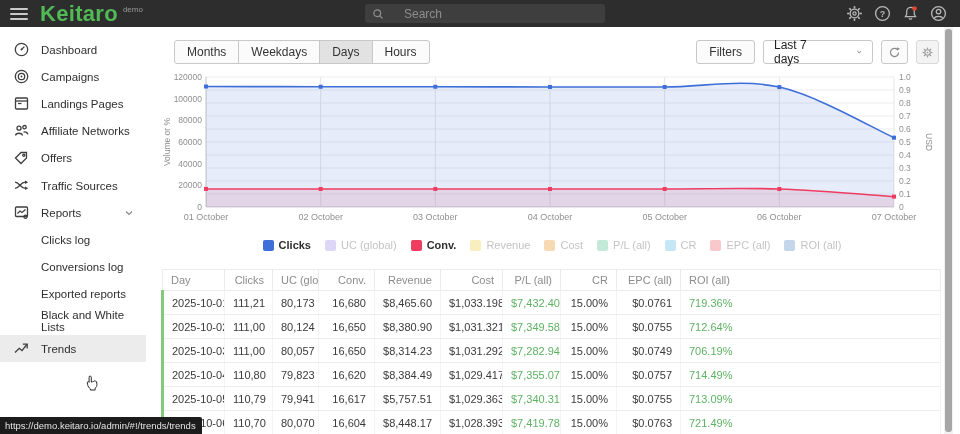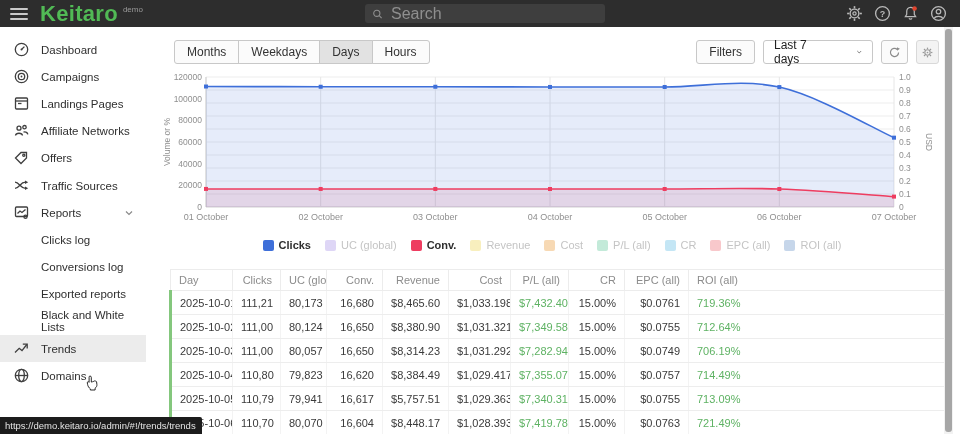--- a/index.html
+++ b/index.html
@@ -11,21 +11,21 @@
   .topbar { position:absolute; left:0; top:0; width:960px; height:27px;
             background:#2d2d2d; display:flex; align-items:center; z-index:5; }
   .hamburger { width:18px; height:12px; margin-left:10px; display:flex;
                flex-direction:column; justify-content:space-between; cursor:pointer; }
   .hamburger span { display:block; height:2px; background:#c9c9c9; border-radius:1px; }
   .logo { margin-left:12px; color:#51ba55; font-weight:bold; font-size:22px; letter-spacing:.3px; }
   .demo-badge { color:#9a9a9a; font-size:8px; margin-left:5px; align-self:flex-start; margin-top:5px; }
   .search { position:absolute; left:365px; top:4px; width:240px; height:19px;
             background:#3e3e3e; border-radius:3px; display:flex; align-items:center; padding:0 7px; }
   .search input { flex:1; background:transparent; border:none; outline:none;
-                  color:#bbb; font-size:16px; margin-left:8px; font-family:inherit; }
+                  color:#bbb; font-size:12px; margin-left:20px; font-family:inherit; }
   .search input::placeholder { color:#8f8f8f; }
   .top-icons { position:absolute; right:13px; top:0; height:27px; display:flex;
                align-items:center; gap:11px; }
   .top-icons .tico { width:17px; height:17px; position:relative; cursor:pointer; }
 
   
   .sidebar { position:absolute; left:0; top:27px; width:160px; height:407px; background:#fff; }
   .side-nav { padding-top:9px; }
   .side-item { width:146px; height:27.2px; display:flex; align-items:center;
                padding-left:13px; font-size:11.5px; color:#2f2f2f; cursor:pointer; }
@@ -56,21 +56,21 @@
 
   .chart-wrap { position:absolute; left:0px; top:40px; width:784px; height:168px; }
 
   .legend { position:absolute; left:0; top:212px; width:100%; display:flex;
             justify-content:center; gap:14px; font-size:11px; align-items:center; }
   .lg-item { display:flex; align-items:center; gap:5px; cursor:pointer; }
   .lg-sw { width:11px; height:11px; border-radius:2px; }
   .lg-item .lg-label { color:#c4c4c4; }
   .lg-item.on .lg-label { color:#2f2f2f; font-weight:bold; }
 
-  .tablewrap { position:absolute; left:9px; top:242px; width:780px; }
+  .tablewrap { position:absolute; left:1px; top:242px; width:780px; }
   table { width:100%; border-collapse:collapse; table-layout:fixed; font-size:11px; }
   th { font-weight:normal; color:#8c8c8c; height:21px; text-align:right;
        border:1px solid #ececec; padding:0 8px; background:#fff;
        white-space:nowrap; overflow:hidden; }
   th.l { text-align:left; }
   td { height:24px; color:#3a3a3a; border-bottom:1px solid #ededed;
        border-right:1px solid #f3f3f3; padding:0 8px; text-align:right;
        white-space:nowrap; overflow:hidden; }
   td.l { text-align:left; }
   td.green { color:#5eb263; }
@@ -212,28 +212,20 @@
       </div>
       <div class="side-item indent">
         <span>Black and White Lists</span>
       </div>
       <div class="side-item active">
         <svg class="sicon" viewBox="0 0 17 17">
           <polyline points="2,12.5 6.2,8.3 9,10.6 13.8,4.5" fill="none" stroke="#3f3f3f" stroke-width="1.3"></polyline>
           <polyline points="9.8,4.2 14.2,4.2 14.2,8.6" fill="none" stroke="#3f3f3f" stroke-width="1.3"></polyline>
         </svg>
         <span>Trends</span>
-      </div>
-      <div class="side-item">
-        <svg class="sicon" viewBox="0 0 17 17">
-          <circle cx="8.5" cy="8.5" r="6.2" fill="none" stroke="#3f3f3f" stroke-width="1.3"></circle>
-          <ellipse cx="8.5" cy="8.5" rx="2.8" ry="6.2" fill="none" stroke="#3f3f3f" stroke-width="1.3"></ellipse>
-          <line x1="2.3" y1="8.5" x2="14.7" y2="8.5" fill="none" stroke="#3f3f3f" stroke-width="1.3"></line>
-        </svg>
-        <span>Domains</span>
       </div>
     </nav>
 </div>
 
 <div class="main">
 
   <div class="controls">
     <div class="tabs" id="tabs">
         <button class="tab">Months</button>
         <button class="tab">Weekdays</button>

